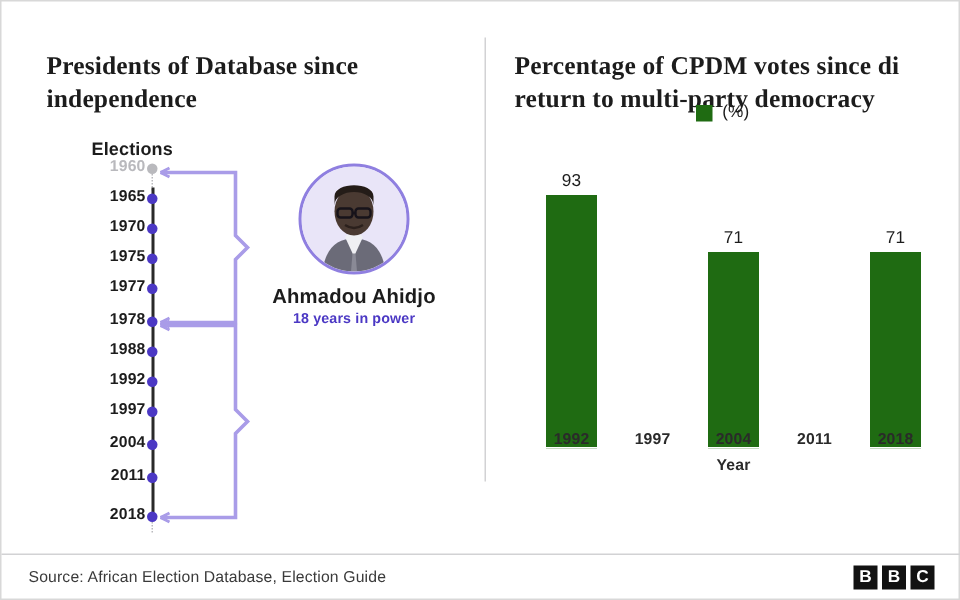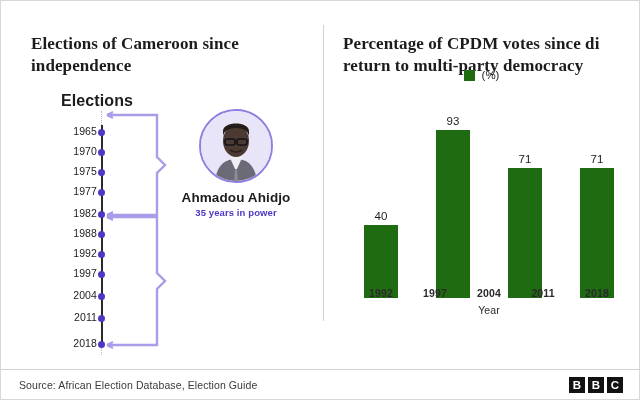--- a/index.html
+++ b/index.html
@@ -25,39 +25,39 @@
     font-weight:700;font-size:17px;line-height:1.28;
     color:#1c1c1c;letter-spacing:.1px;
   }
   .title-left{position:absolute;left:30px;top:32px;width:262px;}
   .title-right{position:absolute;left:19px;top:32px;width:300px;white-space:nowrap;}
   .title-right span{display:block;}
 
   
   .elections-label{
     position:absolute;left:60px;top:91px;
-    font-size:16px;font-weight:700;color:#1c1c1c;letter-spacing:.1px;text-align:right;
+    font-size:12px;font-weight:700;color:#1c1c1c;letter-spacing:.1px;text-align:right;
   }
   .timeline{position:absolute;left:0;top:108px;width:322px;height:240px;}
   .axis-line{
     position:absolute;left:100px;top:16px;width:1.6px;height:222px;
     background:#2a2a2a;
   }
   .axis-line-dotted-top{
     position:absolute;left:100px;top:2px;width:0;height:16px;
     border-left:1.6px dotted #b9b9bd;
   }
   .axis-line-dotted-bottom{
     position:absolute;left:100px;top:236px;width:0;height:10px;
     border-left:1.6px dotted #b9b9bd;
   }
   .tick{position:absolute;left:0;width:118px;height:12px;}
   .tick .yr{
     position:absolute;right:22px;top:-4px;
-    font-size:10.5px;font-weight:400;color:#1c1c1c;
+    font-size:10.5px;font-weight:700;color:#1c1c1c;
     text-align:right;letter-spacing:.1px;
   }
   .tick .dot{
     position:absolute;left:96.5px;top:0px;
     width:7px;height:7px;border-radius:50%;background:#4b38c4;
   }
   .tick.muted .yr{color:#b9b9bd;font-weight:700;}
   .tick.muted .dot{background:#b9b9bd;}
 
   
@@ -113,21 +113,21 @@
   .xticks{
     position:absolute;left:0;top:286px;width:250px;
     display:flex;justify-content:space-between;
   }
   .xtick{
     width:34px;text-align:center;font-size:10.5px;font-weight:700;color:#2a2a2a;
     letter-spacing:.1px;
   }
   .xaxis-title{
     position:absolute;left:0;top:303px;width:250px;text-align:center;
-    font-size:10.5px;font-weight:400;color:#2a2a2a;letter-spacing:.1px;
+    font-size:10.5px;font-weight:700;color:#2a2a2a;letter-spacing:.1px;
   }
 
   
   .footer-rule{
     position:absolute;left:0;top:368px;width:640px;height:1px;background:#d2d2d4;
   }
   .footer{
     position:absolute;left:0;top:369px;width:640px;height:30px;
     display:flex;align-items:center;justify-content:space-between;
     padding:0 18px;box-sizing:border-box;
@@ -144,59 +144,63 @@
 </style>
 </head>
 <body>
 
 <div class="infographic">
 
   <div class="panels">
 
     <div class="panel-left">
 
-      <div class="panel-title title-left">Elections of Cameroon since independence</div>
+      <div class="panel-title title-left">Presidents of Database since independence</div>
 
       <div class="elections-label">Elections</div>
 
       <div class="timeline">
         <div class="axis-line-dotted-top"></div>
         <div class="axis-line"></div>
         <div class="axis-line-dotted-bottom"></div>
 
         <svg class="bracket" style="left:100px;top:0px;" width="68" height="112" viewBox="0 0 68 112">
           <path d="M6 6 L56 6 L56 48 L64 56 L56 64 L56 106 L6 106" stroke="#a99ce8" stroke-width="2.4" fill="none" stroke-linejoin="miter" stroke-linecap="butt"></path>
           <path d="M6 6 L12 3 M6 6 L12 9" stroke="#a99ce8" stroke-width="2" fill="none"></path>
           <path d="M6 106 L12 103 M6 106 L12 109" stroke="#a99ce8" stroke-width="2" fill="none"></path>
         </svg>
 
         <svg class="bracket" style="left:100px;top:104px;" width="68" height="138" viewBox="0 0 68 138">
           <path d="M6 4 L56 4 L56 60 L64 68 L56 76 L56 132 L6 132" stroke="#a99ce8" stroke-width="2.4" fill="none" stroke-linejoin="miter" stroke-linecap="butt"></path>
           <path d="M6 4 L12 1 M6 4 L12 7" stroke="#a99ce8" stroke-width="2" fill="none"></path>
           <path d="M6 132 L12 129 M6 132 L12 135" stroke="#a99ce8" stroke-width="2" fill="none"></path>
         </svg>
 
+        <div class="tick muted" style="top:0px;">
+          <span class="yr">1960</span>
+          <span class="dot"></span>
+        </div>
         <div class="tick" style="top:20px;">
           <span class="yr">1965</span>
           <span class="dot"></span>
         </div>
         <div class="tick" style="top:40px;">
           <span class="yr">1970</span>
           <span class="dot"></span>
         </div>
         <div class="tick" style="top:60px;">
           <span class="yr">1975</span>
           <span class="dot"></span>
         </div>
         <div class="tick" style="top:80px;">
           <span class="yr">1977</span>
           <span class="dot"></span>
         </div>
         <div class="tick" style="top:102px;">
-          <span class="yr">1982</span>
+          <span class="yr">1978</span>
           <span class="dot"></span>
         </div>
         <div class="tick" style="top:122px;">
           <span class="yr">1988</span>
           <span class="dot"></span>
         </div>
         <div class="tick" style="top:142px;">
           <span class="yr">1992</span>
           <span class="dot"></span>
         </div>
@@ -227,21 +231,21 @@
             <path d="M34 58 L33 70 L37 70 L36 58 Z" fill="#8a8a96"></path>
             <ellipse cx="35" cy="30" rx="13" ry="16" fill="#4a3a32"></ellipse>
             <path d="M22 26 C22 14 48 14 48 26 L48 20 C48 10 22 10 22 20 Z" fill="#241c18"></path>
             <rect x="24" y="28" width="10" height="6" rx="2" fill="none" stroke="#17131a" stroke-width="1.6"></rect>
             <rect x="36" y="28" width="10" height="6" rx="2" fill="none" stroke="#17131a" stroke-width="1.6"></rect>
             <path d="M34 31 L36 31" stroke="#17131a" stroke-width="1.6"></path>
             <path d="M29 39 Q35 43 41 39" stroke="#2b201c" stroke-width="1.6" fill="none"></path>
           </svg>
         </div>
         <div class="pres-name">Ahmadou Ahidjo</div>
-        <div class="pres-years">35 years in power</div>
+        <div class="pres-years">18 years in power</div>
       </div>
 
     </div>
 
     <div class="panel-divider"></div>
 
     <div class="panel-right">
 
       <div class="panel-title title-right">
         <span>Percentage of CPDM votes since di</span>
@@ -249,24 +253,20 @@
       </div>
 
       <div class="legend">
         <span class="legend-swatch"></span>
         <span class="legend-text">(%)</span>
       </div>
 
       <div class="plot">
         <div class="bars">
 
-          <div class="bar-col">
-            <span class="bar-value">40</span>
-            <div class="bar-rect" style="height:73.6px;"></div>
-          </div>
 
           <div class="bar-col">
             <span class="bar-value">93</span>
             <div class="bar-rect" style="height:171.1px;"></div>
           </div>
 
           <div class="bar-col">
             <span class="bar-value">71</span>
             <div class="bar-rect" style="height:130.6px;"></div>
           </div>

